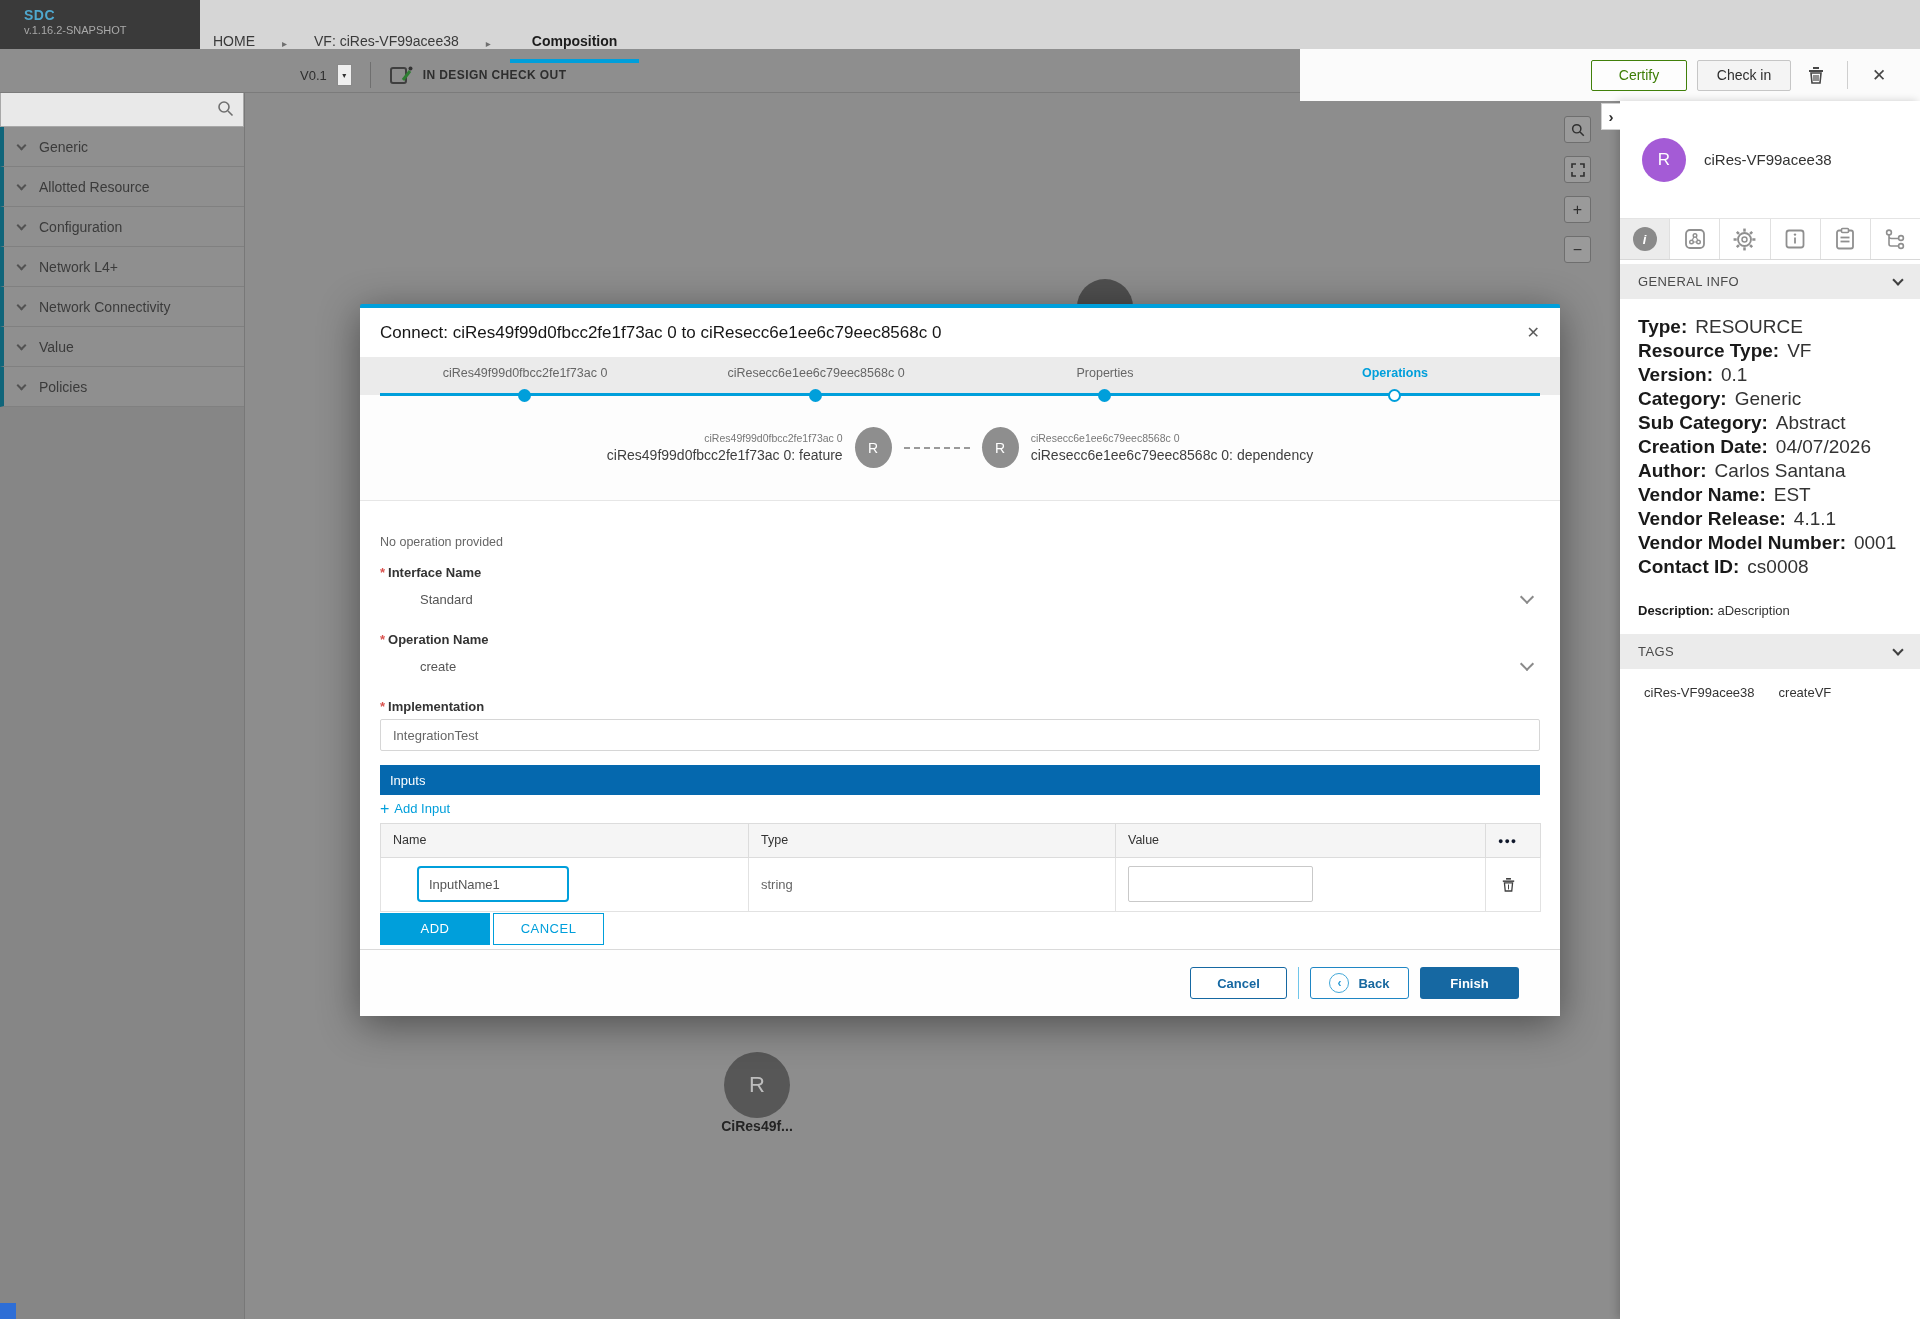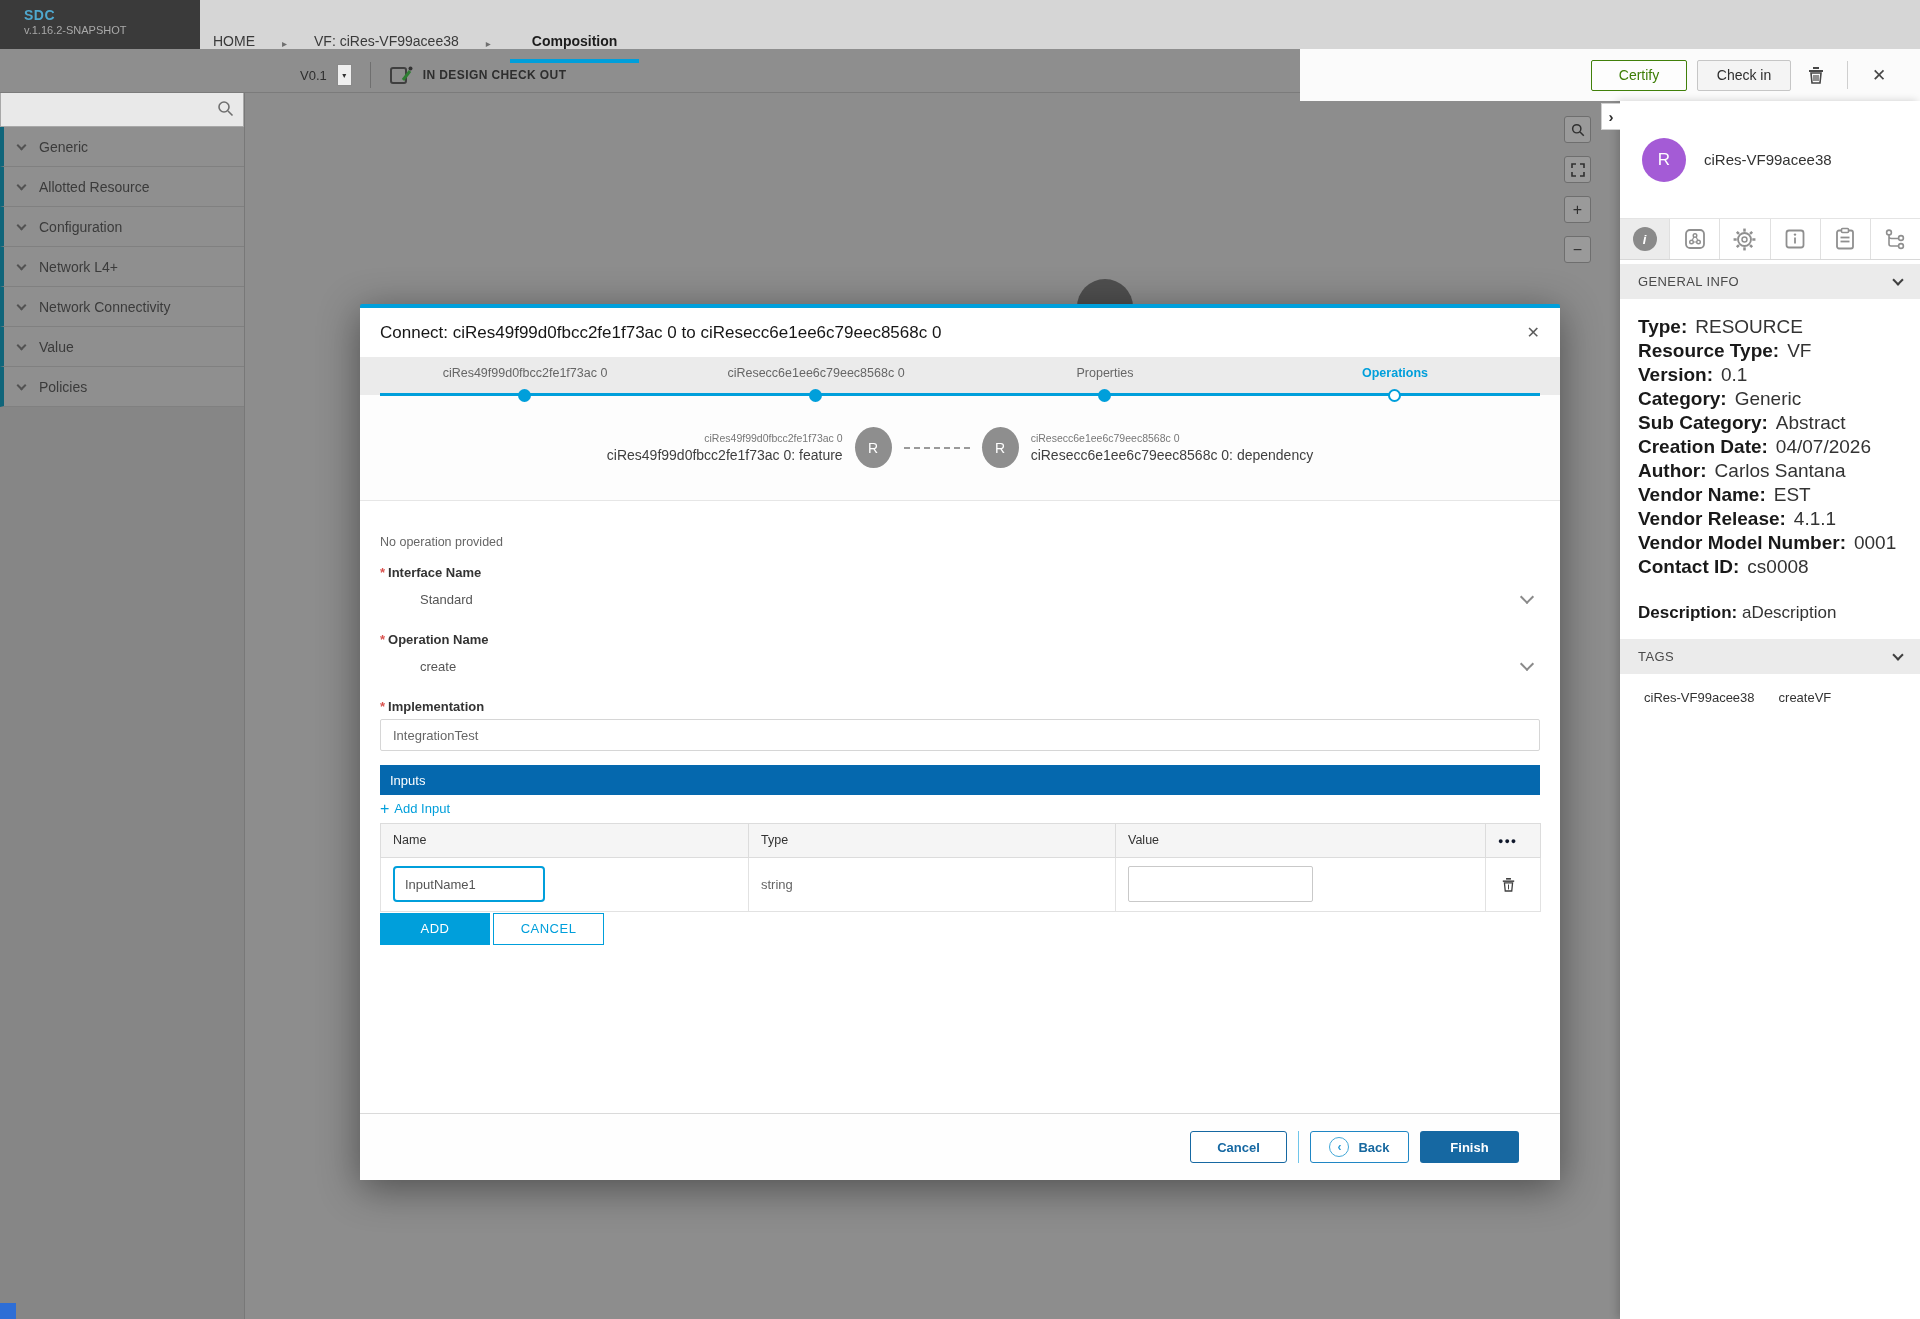--- a/index.html
+++ b/index.html
@@ -62,26 +62,26 @@
   .ptab{flex:1;border-right:1px solid #e0e0e0;display:flex;align-items:center;justify-content:center;cursor:pointer;background:#fff;}
   .ptab:last-child{border-right:none;}
   .ptab.active{background:#ececec;}
   .info-circle{width:24px;height:24px;border-radius:50%;background:#8a8a8a;color:#fff;font-size:13px;font-weight:bold;display:flex;align-items:center;justify-content:center;font-style:italic;}
   .section-bar{height:35px;background:#ebebeb;display:flex;align-items:center;justify-content:space-between;padding:0 18px;margin-top:4px;cursor:pointer;text-align:right;}
   .section-title{font-size:13px;color:#4a4a4a;letter-spacing:.4px;}
   .sec-chev{width:8px;height:8px;border-right:2px solid #3f3f3f;border-bottom:2px solid #3f3f3f;transform:rotate(45deg);margin-top:-4px;}
   .info-list{padding:16px 12px 10px 18px;}
   .info-row{font-size:19px;line-height:24px;color:#333;}
   .info-row b{color:#191919;margin-right:8px;}
-  .desc-row{padding:14px 12px 12px 18px;font-size:17px;color:#333;}
+  .desc-row{padding:14px 12px 12px 18px;font-size:13px;color:#333;}
   .desc-row b{color:#191919;}
   .tags-row{padding:16px 12px 0 24px;display:flex;gap:24px;font-size:13px;color:#333;}
 
   
-  .modal{position:absolute;left:360px;top:304px;width:1200px;height:876px;background:#fff;border-top:4px solid #009fdb;border-radius:2px;box-shadow:0 8px 40px rgba(0,0,0,.45);z-index:30;}
+  .modal{position:absolute;left:360px;top:304px;width:1200px;height:712px;background:#fff;border-top:4px solid #009fdb;border-radius:2px;box-shadow:0 8px 40px rgba(0,0,0,.45);z-index:30;}
   .modal-titlebar{height:49px;display:flex;align-items:center;justify-content:space-between;padding:0 20px;}
   .modal-title{font-size:17px;color:#161616;}
   .modal-close{font-size:16px;color:#5c5c5c;cursor:pointer;background:none;border:none;font-family:inherit;}
   .steps-bar{position:relative;height:38px;background:#ebebeb;margin:0;}
   .steps-line{position:absolute;left:20px;right:20px;bottom:-1px;height:3px;background:#009fdb;}
   .step-label{position:absolute;top:9px;width:320px;margin-left:-160px;text-align:center;font-size:12.5px;color:#666;cursor:pointer;}
   .step-label.active{color:#009fdb;font-weight:bold;}
   .step-dot{position:absolute;bottom:-7px;width:13px;height:13px;margin-left:-7px;border-radius:50%;background:#009fdb;z-index:2;}
   .step-dot.hollow{background:#fff;border:2px solid #009fdb;}
   .s1{left:165px;} .s2{left:456px;} .s3{left:745px;} .s4{left:1035px;}
@@ -101,21 +101,21 @@
   .sel-chev{width:10px;height:10px;border-right:2px solid #8a8a8a;border-bottom:2px solid #8a8a8a;transform:rotate(45deg);margin-top:-5px;}
   .impl-input{margin-top:5px;width:100%;height:32px;border:1px solid #d6d6d6;border-radius:2px;padding:0 12px;font-size:13px;color:#666;outline:none;font-family:inherit;}
   .inputs-bar{margin-top:14px;height:30px;background:#0568ae;color:#fff;display:flex;align-items:center;padding:0 10px;font-size:13px;}
   .add-input{margin-top:6px;display:inline-flex;align-items:center;gap:5px;color:#009fdb;font-size:13px;cursor:pointer;background:none;border:none;font-family:inherit;}
   .add-input .plus{font-size:16px;line-height:14px;}
   .inputs-table{margin-top:5px;width:100%;border:1px solid #d8d8d8;border-collapse:collapse;table-layout:fixed;}
   .inputs-table th{background:#f5f5f5;border:1px solid #dcdcdc;font-size:12.5px;font-weight:normal;color:#333;text-align:left;height:34px;padding:0 12px;}
   .inputs-table td{border:1px solid #e2e2e2;height:54px;padding:0 12px;font-size:13px;color:#666;background:#fff;}
   .col-name{width:368px;} .col-type{width:367px;} .col-value{width:370px;} .col-menu{width:55px;}
   .menu-dots{font-size:9px;color:#10182b;letter-spacing:1px;}
-  .name-input{width:152px;height:30px;border:2px solid #009fdb;border-radius:4px;padding:16px 10px;font-size:13px;color:#555;outline:none;font-family:inherit;}
+  .name-input{width:152px;height:30px;border:2px solid #009fdb;border-radius:4px;padding:16px 10px;font-size:13px;color:#555;outline:none;font-family:inherit;margin-left:24px;}
   .value-input{width:185px;height:36px;border:1px solid #c9c9c9;border-radius:2px;padding:0 8px;font-size:13px;outline:none;font-family:inherit;}
   .btn-add{width:110px;height:32px;background:#009fdb;border:none;color:#fff;font-size:13px;letter-spacing:.5px;cursor:pointer;font-family:inherit;}
   .btn-cancel-sm{width:111px;height:32px;background:#fff;border:1px solid #009fdb;color:#009fdb;font-size:13px;letter-spacing:.5px;cursor:pointer;font-family:inherit;}
   .btn-row{display:flex;gap:3px;margin-top:1px;}
   .modal-footer{position:absolute;left:0;right:0;bottom:0;height:67px;background:#fefefe;border-top:1px solid #dadada;display:flex;align-items:center;justify-content:flex-end;padding-right:41px;gap:11px;}
   .btn-cancel{width:97px;height:32px;background:#fff;border:1px solid #1668a2;border-radius:3px;color:#1668a2;font-size:13px;font-weight:bold;cursor:pointer;font-family:inherit;}
   .footer-div{width:1px;height:32px;background:#6fc5ea;}
   .btn-back{width:99px;height:32px;background:#fff;border:1px solid #1f86c4;border-radius:3px;color:#17689f;font-size:13px;font-weight:bold;cursor:pointer;display:flex;align-items:center;justify-content:center;gap:9px;font-family:inherit;}
   .back-circ{width:20px;height:20px;border-radius:50%;border:1px solid #43a8d8;color:#2f9cd4;font-size:12px;display:flex;align-items:center;justify-content:center;}
   .btn-finish{width:99px;height:32px;background:#1668a2;border:none;border-radius:3px;color:#fff;font-size:13px;font-weight:bold;cursor:pointer;font-family:inherit;}

